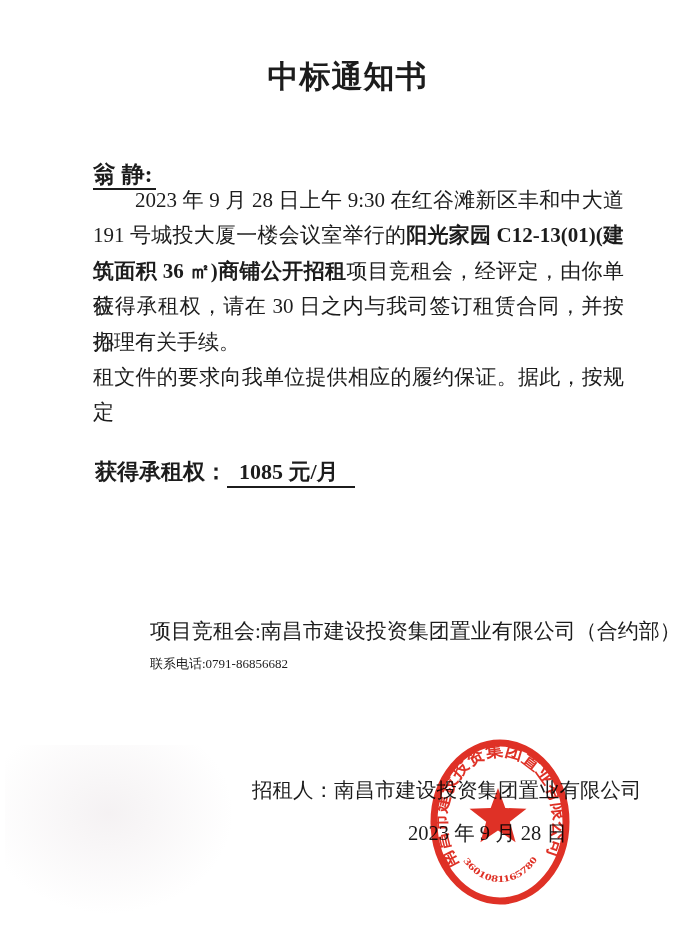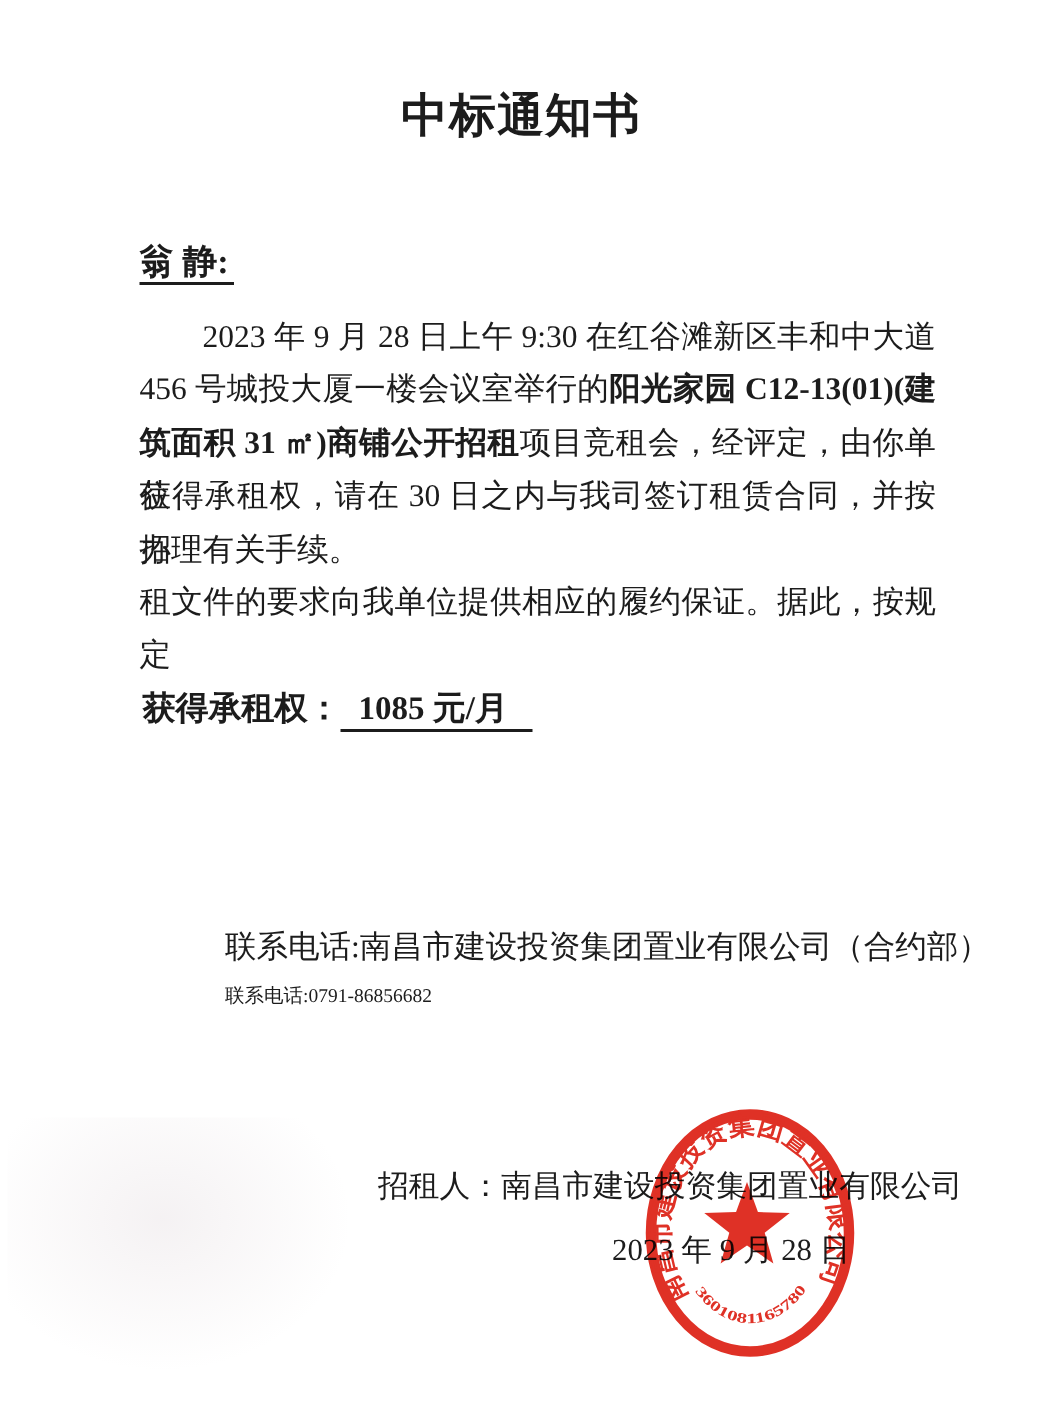--- a/index.html
+++ b/index.html
@@ -7,21 +7,21 @@
     width:695px;height:942px;background:#ffffff;overflow:hidden;
     font-family:"Liberation Serif","DejaVu Serif",serif;color:#1c1c1c;
   }
   .page{position:relative;width:695px;height:826px;background:#ffffff;}
   .doc-title{
     position:absolute;top:56px;left:0;width:100%;text-align:center;
     font-size:31px;font-weight:700;letter-spacing:1px;
   }
   .salutation{position:absolute;left:93px;top:135px;font-size:23px;font-weight:700;margin-top:24px;}
   .salutation .name{border-bottom:2px solid #1c1c1c;padding:0 4px 1px 0;}
-  .body-p{position:absolute;left:93px;top:183px;width:531px;font-size:21px;margin-top:24px;}
+  .body-p{position:absolute;left:93px;top:183px;width:531px;font-size:21px;}
   .jline{height:35.4px;line-height:35.4px;text-align:justify;text-align-last:justify;}
   .jline.noj{text-align-last:left;}
   .body-p .indent{text-indent:42px;}
   .notice .indent{text-indent:37px;}
   .ul{font-weight:700;text-underline-offset:5px;text-decoration-thickness:1.6px;}
   .result-line{position:absolute;left:95px;top:457px;font-size:22px;font-weight:700;}
   .result-line .value{border-bottom:2px solid #1c1c1c;padding:0 16px 2px 12px;text-align:center;}
   .notice{position:absolute;left:113px;top:537px;width:529px;font-size:21px;}
   .supervisor{position:absolute;left:150px;top:617px;font-size:21px;}
   .phone{position:absolute;left:150px;top:655px;font-size:13px;}
@@ -42,33 +42,33 @@
 <div class="page">
 
   <div class="doc-title">中标通知书</div>
 
   <div class="salutation">
     <span class="name">翁 静:</span>
   </div>
 
   <div class="body-p">
       <div class="jline indent"><span>2023 年 9 月 28 日上午 9:30 在红谷滩新区丰和中大道</span></div>
-      <div class="jline"><span>456 号城投大厦一楼会议室举行的</span><span class="ul">阳光家园 C12-13(01)(建</span></div>
-      <div class="jline"><span class="ul">筑面积 31 ㎡)商铺公开招租</span><span>项目竞租会，经评定，由你单位</span></div>
+      <div class="jline"><span>191 号城投大厦一楼会议室举行的</span><span class="ul">阳光家园 C12-13(01)(建</span></div>
+      <div class="jline"><span class="ul">筑面积 36 ㎡)商铺公开招租</span><span>项目竞租会，经评定，由你单位</span></div>
       <div class="jline"><span>获得承租权，请在 30 日之内与我司签订租赁合同，并按招</span></div>
       <div class="jline noj"><span>办理有关手续。</span></div>
       <div class="jline"><span>租文件的要求向我单位提供相应的履约保证。据此，按规定</span></div>
     </div>
 
   <div class="result-line">
     <span>获得承租权：</span><span class="value">1085 元/月</span>
   </div>
 
 
-  <div class="supervisor">联系电话:南昌市建设投资集团置业有限公司（合约部）</div>
+  <div class="supervisor">项目竞租会:南昌市建设投资集团置业有限公司（合约部）</div>
 
   <div class="phone">联系电话:0791-86856682</div>
 
   <div class="sig-lessor">招租人：南昌市建设投资集团置业有限公司</div>
 
   <div class="sig-date">2023 年 9 月 28 日</div>
 
   <div class="smudge"></div>
 
   <svg class="seal" viewBox="0 0 220 245">

